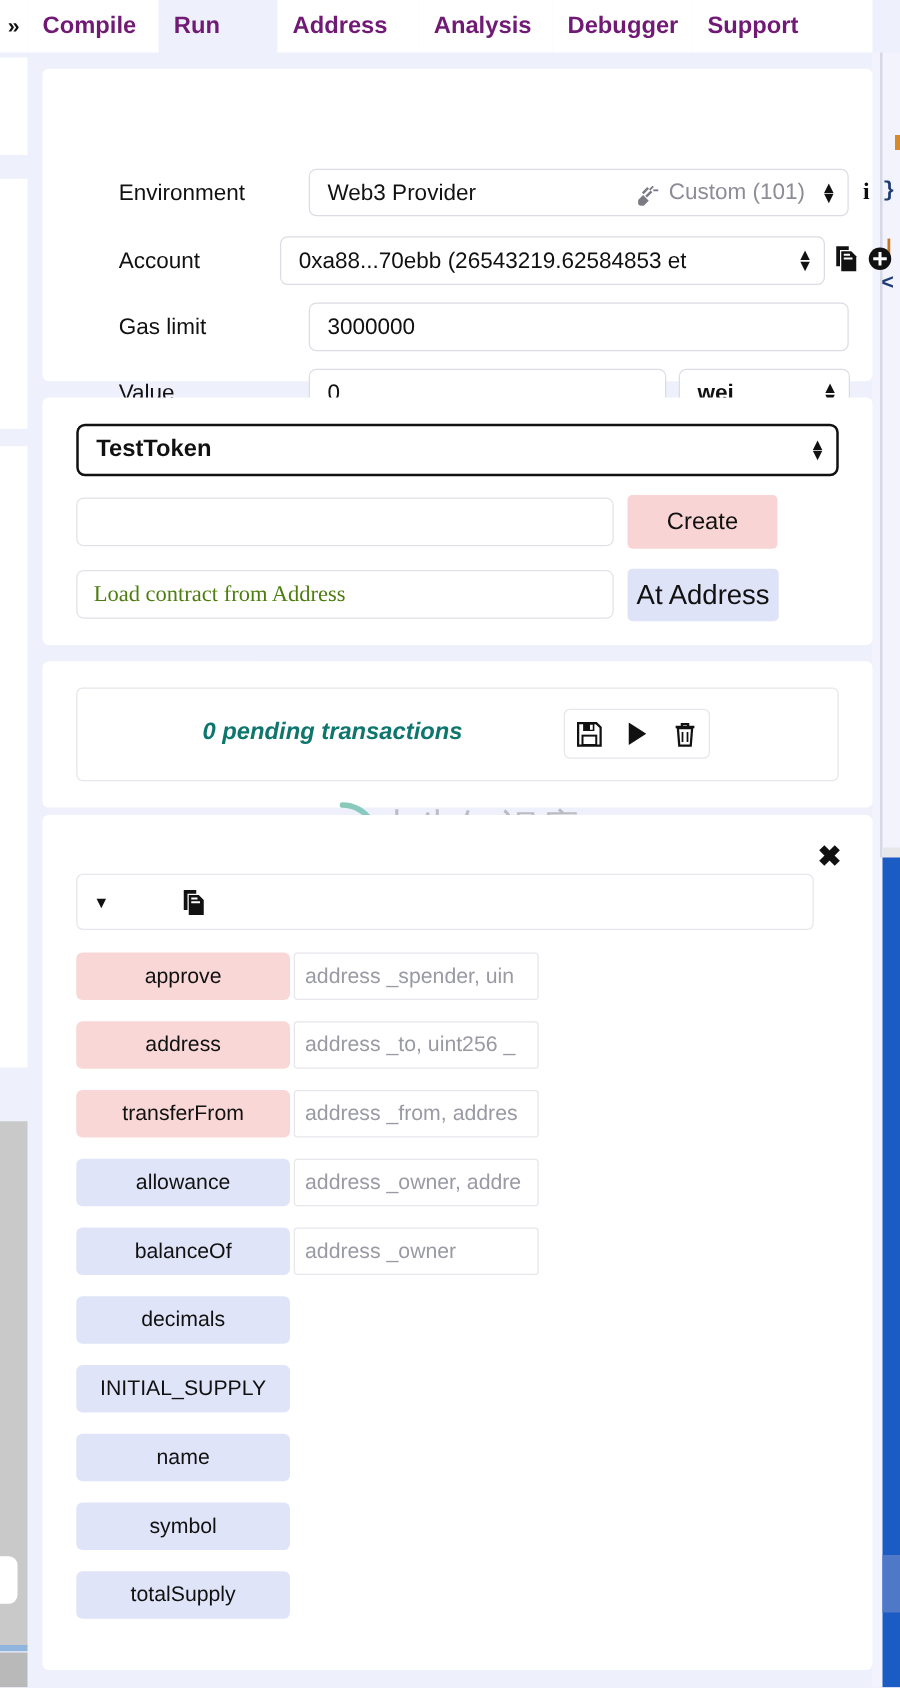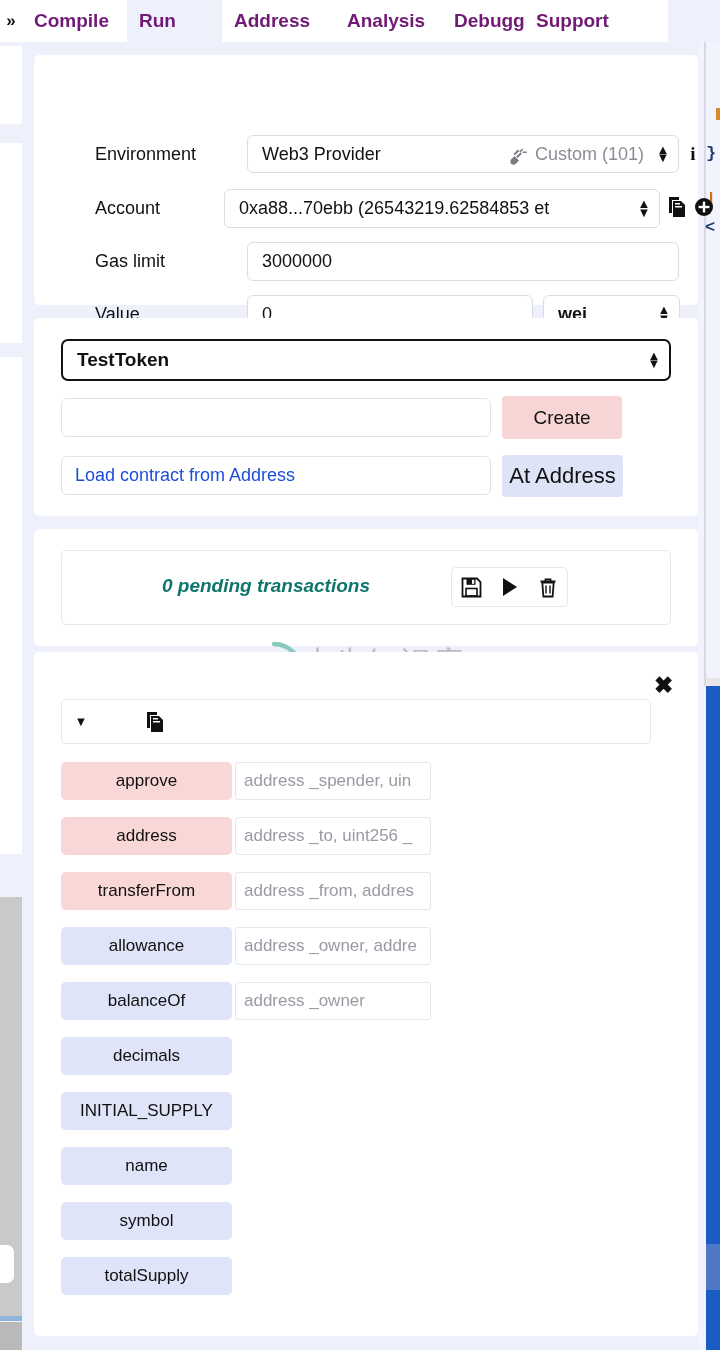--- a/index.html
+++ b/index.html
@@ -116,21 +116,21 @@
     box-sizing:border-box;
     border:1px solid #dcdce4;
     border-radius:6px;
     background:#ffffff;
     display:flex;
     align-items:center;
     font-size:18px;
     color:#111;
   }
   .field .val { padding-left:14px; white-space:nowrap; overflow:hidden; }
-  .muted { color:#1d4ed8; }
+  .muted { color:#4d7c0f;font-family:Liberation Serif, serif; }
 
   .lbl-env  { left:61px;  top:89px; }
   .lbl-acct { left:61px;  top:143px; }
   .lbl-gas  { left:61px;  top:196px; }
   .lbl-val  { left:61px;  top:249px; }
 
   .f-env  { left:213px; top:80px;  width:432px; height:38px; }
   .f-acct { left:190px; top:134px; width:436px; height:39px; }
   .f-gas  { left:213px; top:187px; width:432px; height:39px; }
   .f-val  { left:213px; top:240px; width:286px; height:39px; }
@@ -390,21 +390,21 @@
   <div class="rs-blue-bar"></div>
   <div class="rs-blue-bar-hi"></div>
 
   <div class="tabbar">
     <div class="chevrons">»</div>
     <div class="tab" style="left:22px;  width:105px;">Compile</div>
     <div class="tab active" style="left:127px; width:95px;">Run</div>
     <div class="tab" style="left:222px; width:113px;">Address</div>
     <div class="tab" style="left:335px; width:107px;">Analysis</div>
     <div class="tab" style="left:442px; width:112px;">Debugger</div>
-    <div class="tab" style="left:524px; width:144px;text-align:right;">Support</div>
+    <div class="tab" style="left:554px; width:144px;text-align:right;">Support</div>
   </div>
 
   <div class="panel panel-settings">
     <div class="row-label lbl-env">Environment</div>
     <div class="field f-env">
       <div class="val">Web3 Provider</div>
       <div class="env-right">
         <span class="plug">
           <svg width="20" height="18" viewBox="0 0 20 18">
             <g fill="#7b7b86">

